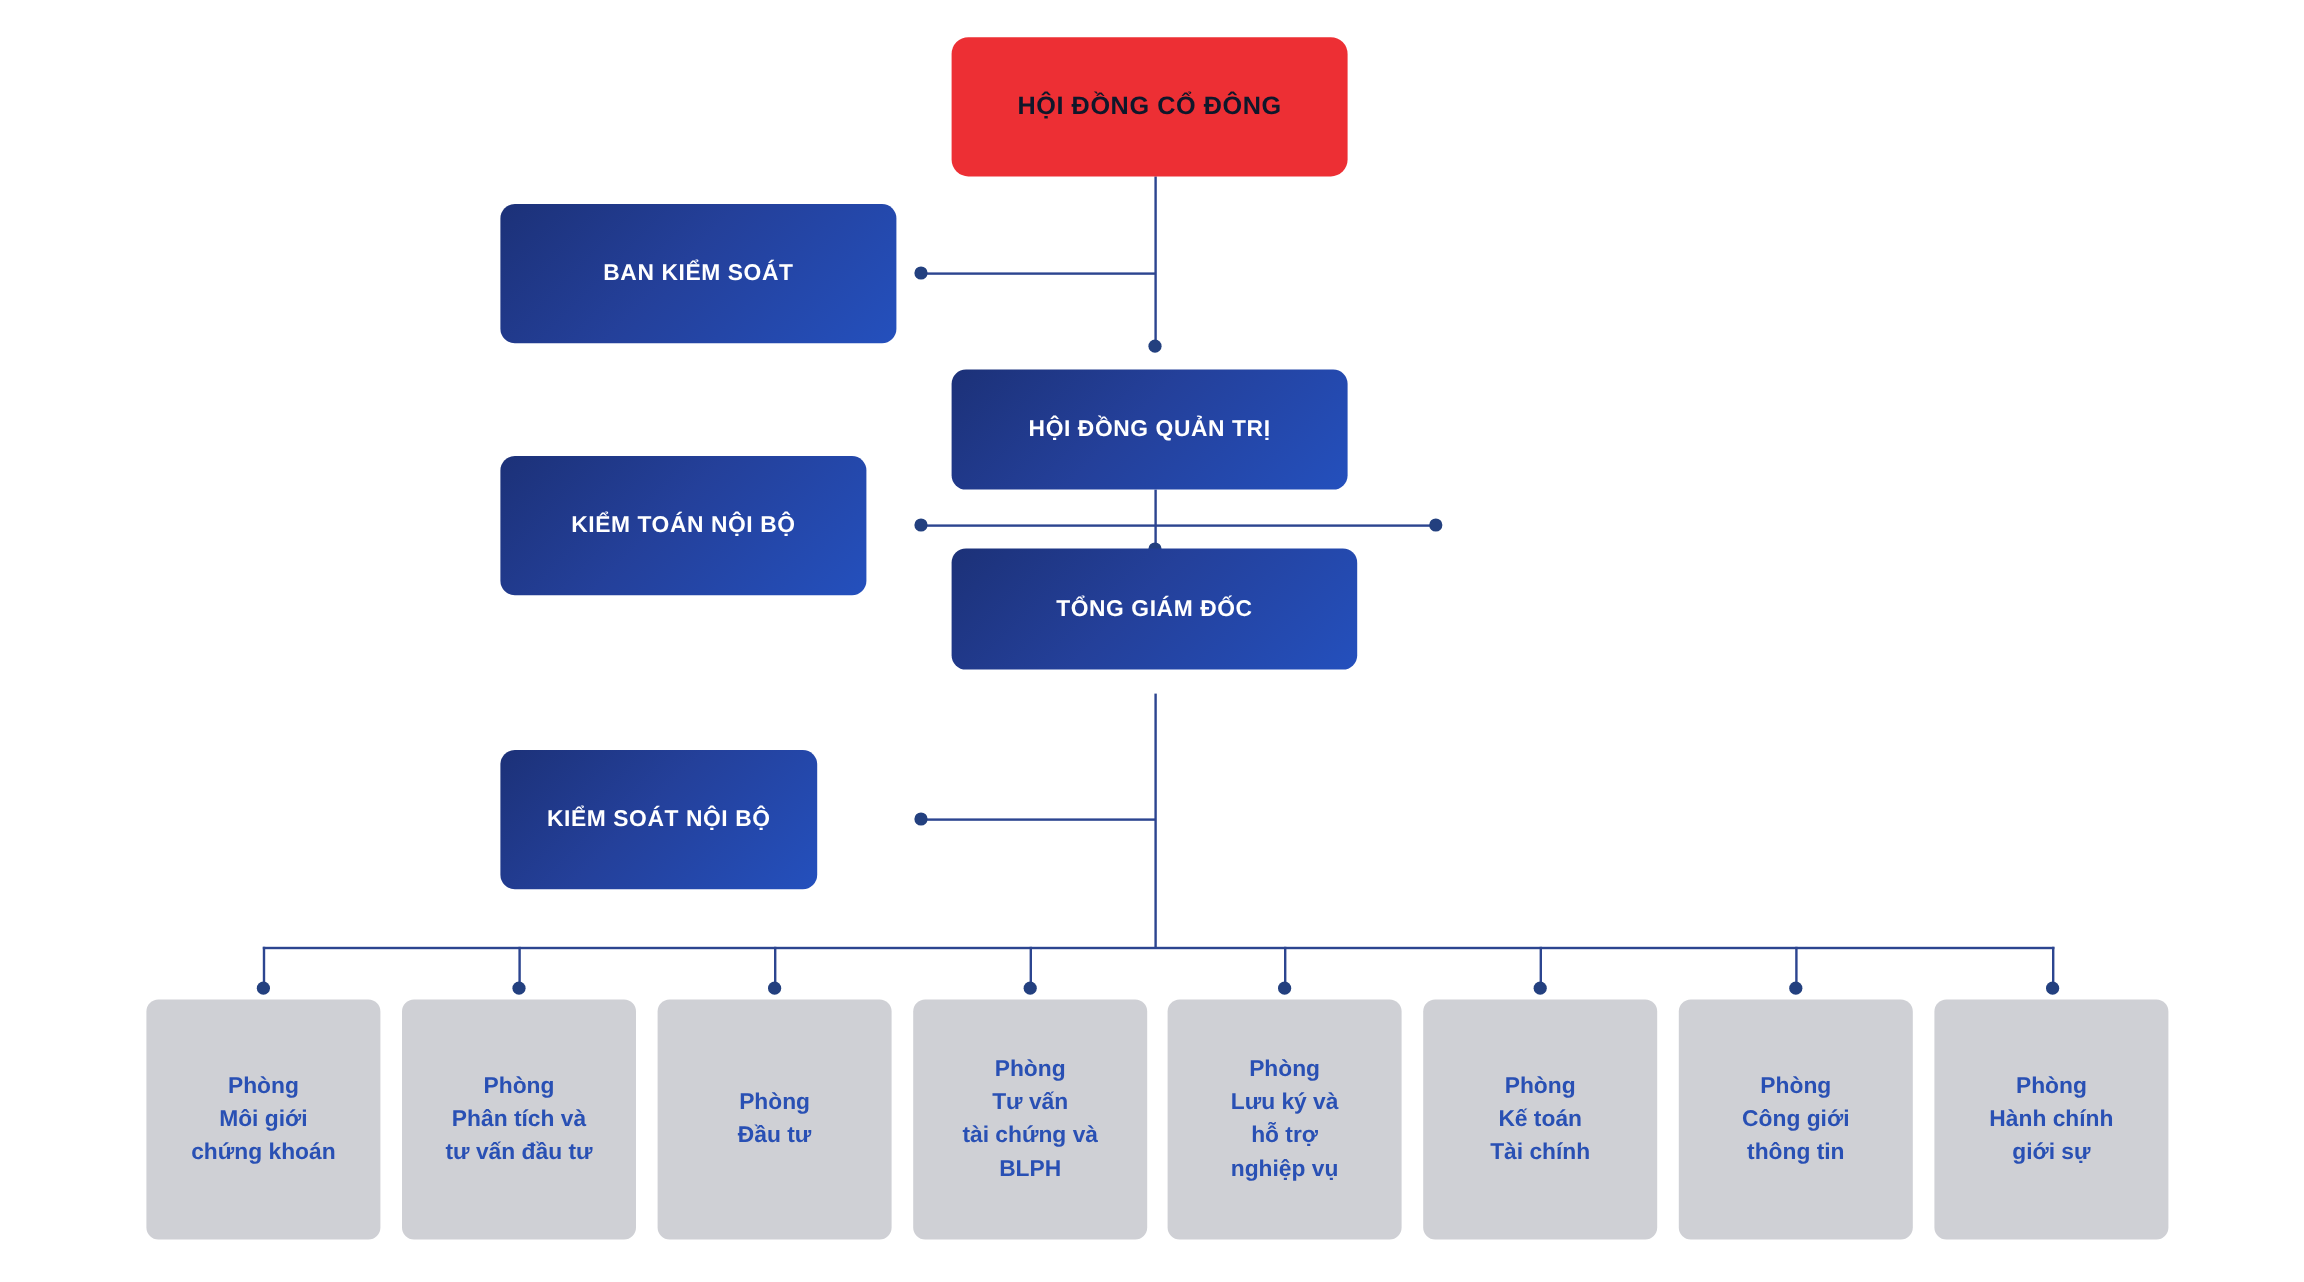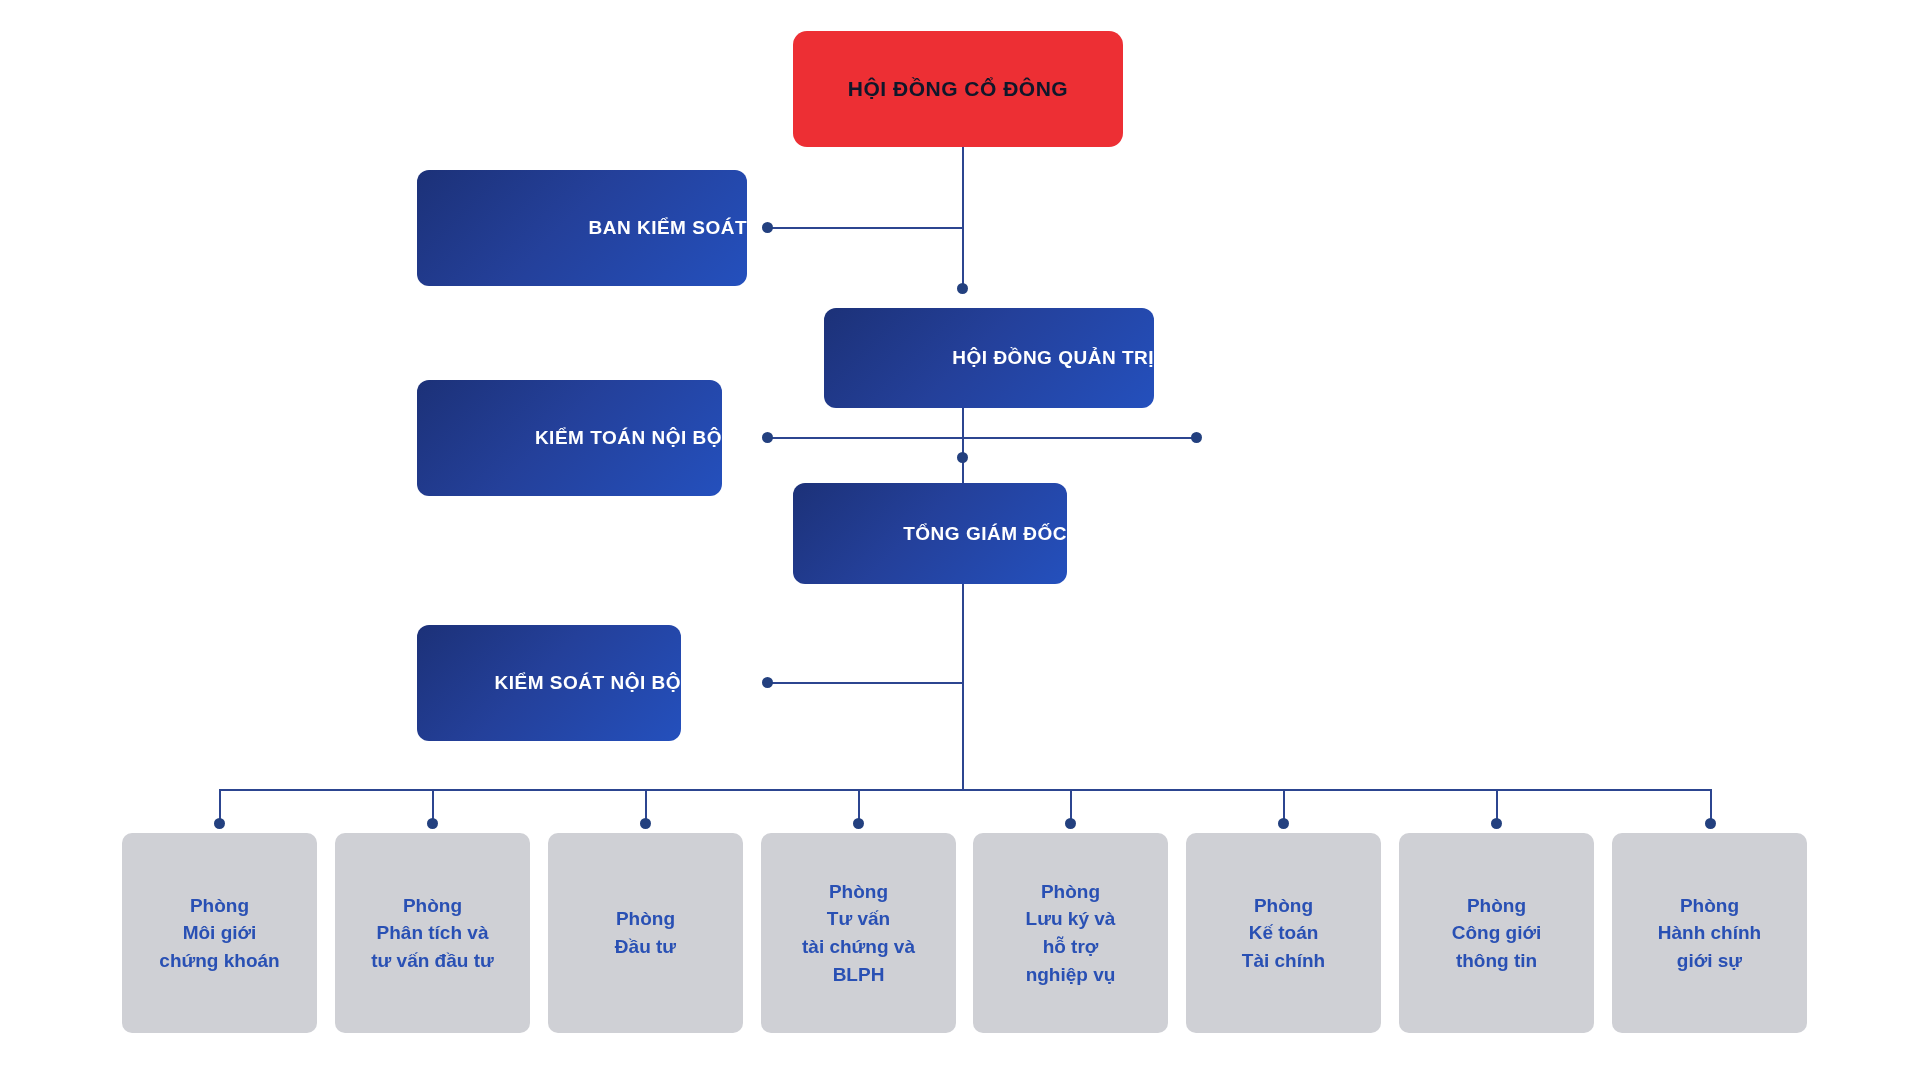--- a/index.html
+++ b/index.html
@@ -26,21 +26,20 @@
     background:#ed2f34;
     color:#0f172a;
     font-size:21px;font-weight:700;
     border-radius:14px;
   }
   .node-blue{
     background:linear-gradient(135deg,#1c3178 0%,#24409a 45%,#2450bd 100%);
     color:#ffffff;
     font-size:19px;font-weight:600;
     border-radius:12px;
-    justify-content:flex-end;
   }
   .node-dept{
     background:#cfd0d5;
     color:#2950b4;
     font-size:19px;font-weight:600;
     line-height:1.45;
     border-radius:10px;
     letter-spacing:0;
     padding:6px 4px;
   }
@@ -102,30 +101,30 @@
   <div class="dot" style="left:1705px;top:818px;"></div>
 
   <div class="node node-top" style="left:793px;top:31px;width:330px;height:116px;">
     <span>HỘI ĐỒNG CỔ ĐÔNG</span>
   </div>
 
   <div class="node node-blue" style="left:417px;top:170px;width:330px;height:116px;">
     <span>BAN KIỂM SOÁT</span>
   </div>
 
-  <div class="node node-blue" style="left:824px;top:308px;width:330px;height:100px;">
+  <div class="node node-blue" style="left:793px;top:308px;width:330px;height:100px;">
     <span>HỘI ĐỒNG QUẢN TRỊ</span>
   </div>
 
   <div class="node node-blue" style="left:417px;top:380px;width:305px;height:116px;">
     <span>KIỂM TOÁN NỘI BỘ</span>
   </div>
 
 
-  <div class="node node-blue" style="left:793px;top:483px;width:274px;height:101px;">
+  <div class="node node-blue" style="left:793px;top:457px;width:338px;height:101px;">
     <span>TỔNG GIÁM ĐỐC</span>
   </div>
 
   <div class="node node-blue" style="left:417px;top:625px;width:264px;height:116px;">
     <span>KIỂM SOÁT NỘI BỘ</span>
   </div>
 
   <div class="node node-dept" style="left:122px;top:833px;width:195px;height:200px;">
     <span class="lines">
         <span>Phòng</span>

